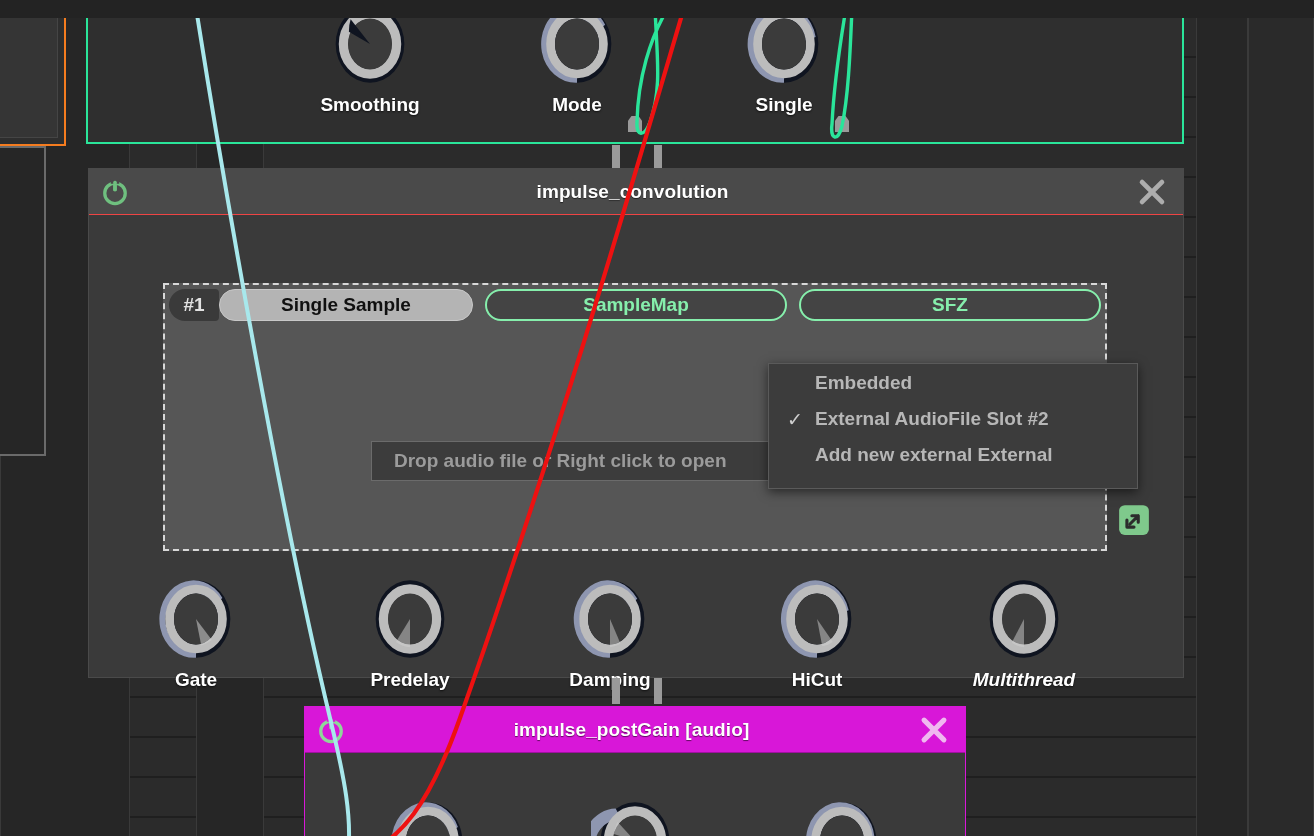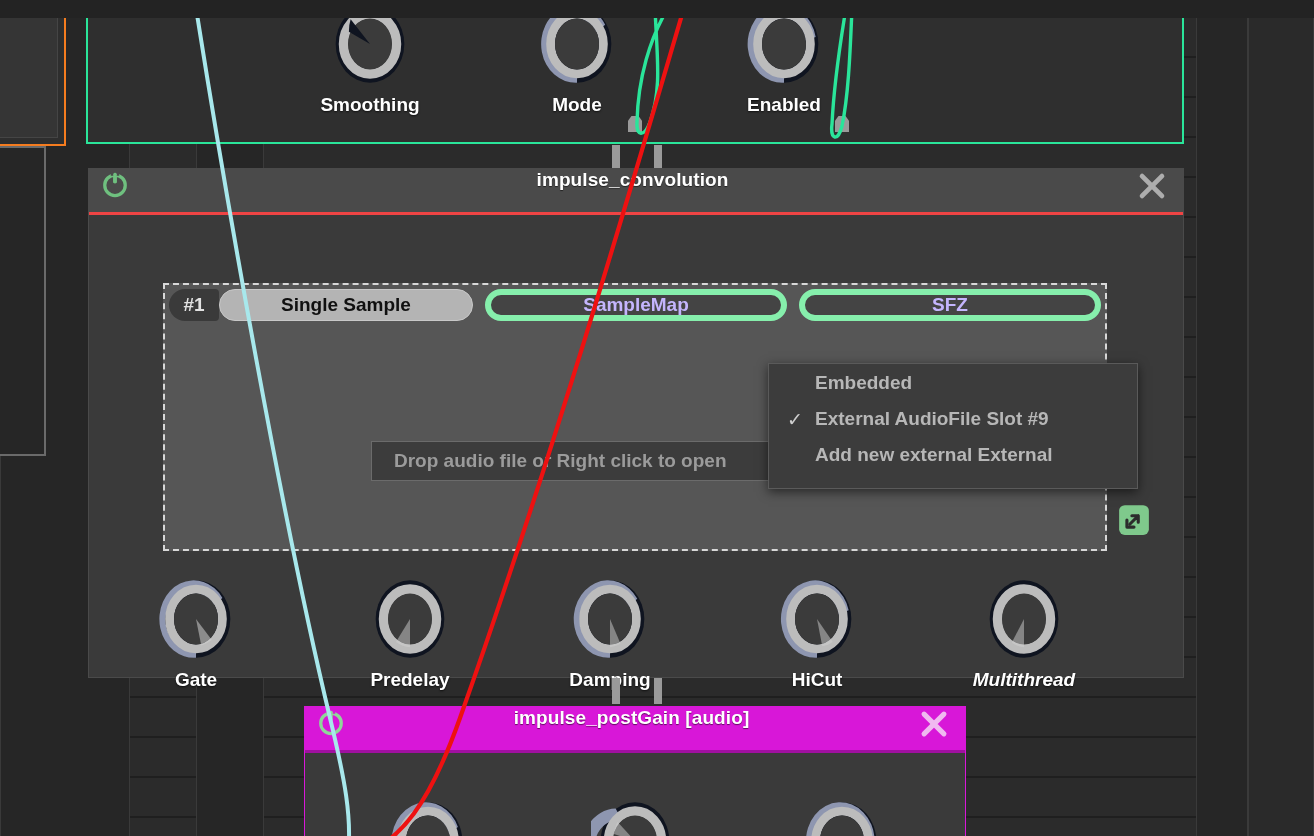--- a/index.html
+++ b/index.html
@@ -58,22 +58,22 @@
   
   .module {
     position: absolute;
     background: #3a3a3a;
     border: 1px solid #4a4a4a;
   }
   .module-header {
     position: relative;
     height: 46px;
     background: #4a4a4a;
-    display: flex; align-items: flex-start;
-    border-bottom: 3px solid #ef4444;
+    display: flex; align-items: center;
+    border-bottom: 1px solid #ef4444;
   }
   .module-header.magenta { background: #d817d8; border-bottom-color: #a010a0; }
   .module-title {
     flex: 1; text-align: center;
     color: #ffffff;
     font-size: 19px; font-weight: bold;
     letter-spacing: .1px;
     text-shadow: 0 1px 1px rgba(0,0,0,.55);
   }
   .power-icon {
@@ -110,21 +110,21 @@
     display: flex; align-items: center; justify-content: center;
   }
   .tab {
     height: 32px;
     border-radius: 16px;
     display: flex; align-items: center; justify-content: center;
     font-size: 19px; font-weight: bold;
     flex: 1;
   }
   .tab.active { background: #b4b4b4; color: #101010; border: 1px solid #c8c8c8; }
-  .tab.inactive { background: #444; color: #c4b5fd; border: 6px solid #86efac; }
+  .tab.inactive { background: #444; color: #86efac; border: 2px solid #86efac; }
   .tab.first { flex: 0 0 254px; margin-left: -12px; }
 
   .dropzone {
     position: absolute;
     background: #3c3c3c;
     border: 1px solid #6b6b6b;
     color: #9b9b9b;
     font-size: 19px; font-weight: bold;
     display: flex; align-items: center;
     padding-left: 22px;
@@ -225,21 +225,21 @@
       </svg>
       <div class="knob-label dim">Mode</div>
     </div>
     <div class="knob-cell" style="left:631px;top:100px;">
       <svg class="knob" viewBox="0 0 100 100">
         <ellipse cx="50" cy="50" rx="39" ry="44" fill="#0f1420"></ellipse>
         <path d="M50 94 A39 44 0 1 1 86 42 L74 46 A28 32 0 1 0 50 82 Z" fill="#8e96b0"></path>
         <ellipse cx="50" cy="50" rx="30" ry="34" fill="none" stroke="#bcbcbc" stroke-width="10"></ellipse>
         <ellipse cx="50" cy="50" rx="25" ry="29" fill="#3b3b3b"></ellipse>
       </svg>
-      <div class="knob-label dim">Enabled</div>
+      <div class="knob-label dim">Single</div>
     </div>
   </div>
 
   <div class="pin" style="left:628px;top:98px;"></div>
   <div class="pin" style="left:835px;top:98px;"></div>
   <div class="cbar" style="left:612px;top:127px;"></div>
   <div class="cbar" style="left:654px;top:127px;"></div>
 
   <div class="module" style="left:88px;top:150px;width:1096px;height:510px;">
     <div class="module-header">
@@ -376,21 +376,21 @@
     <path d="M684 -10 C 660 70, 560 420, 460 700 C 428 790, 400 820, 366 836" fill="none" stroke="#ee1111" stroke-width="4.2"></path>
   </svg>
 
   <div class="ctxmenu" style="left:768px;top:345px;width:370px;">
     <div class="ctxitem">
       <span class="tick"></span>
       <span>Embedded</span>
     </div>
     <div class="ctxitem">
       <span class="tick">✓</span>
-      <span>External AudioFile Slot #9</span>
+      <span>External AudioFile Slot #2</span>
     </div>
     <div class="ctxitem">
       <span class="tick"></span>
       <span>Add new external External</span>
     </div>
   </div>
 
 </div>
 
 </body></html>

